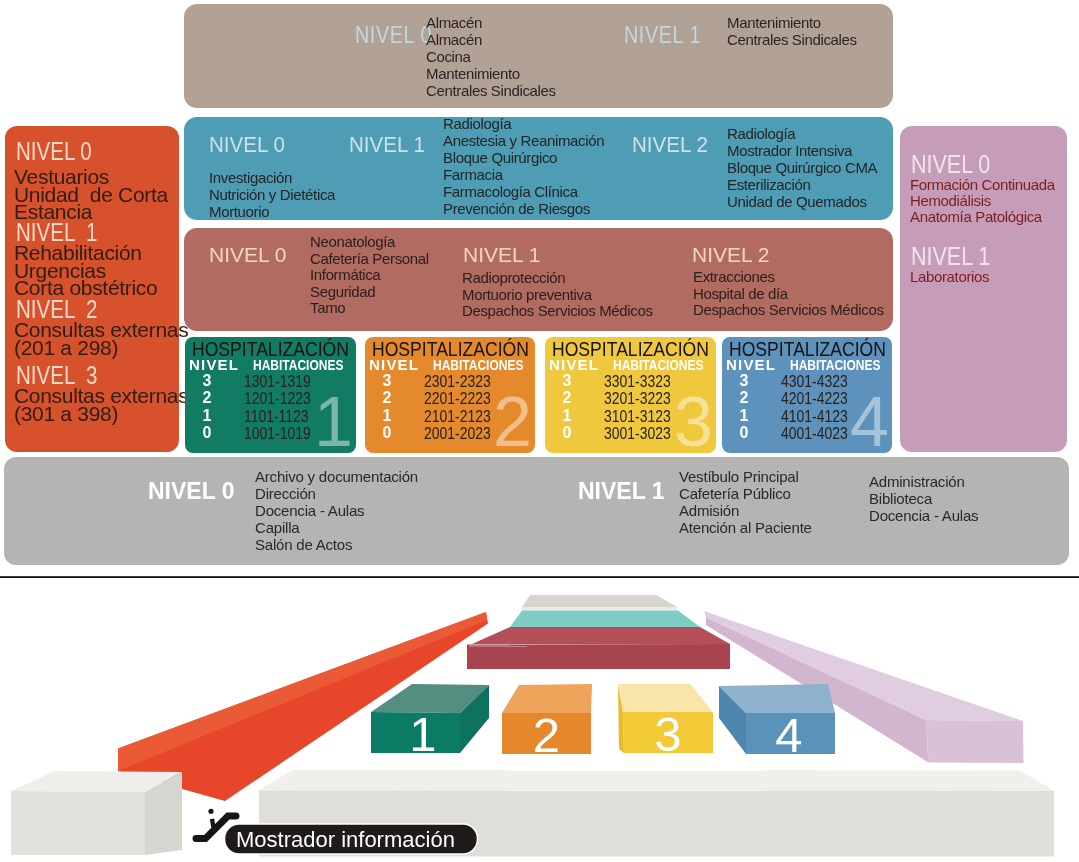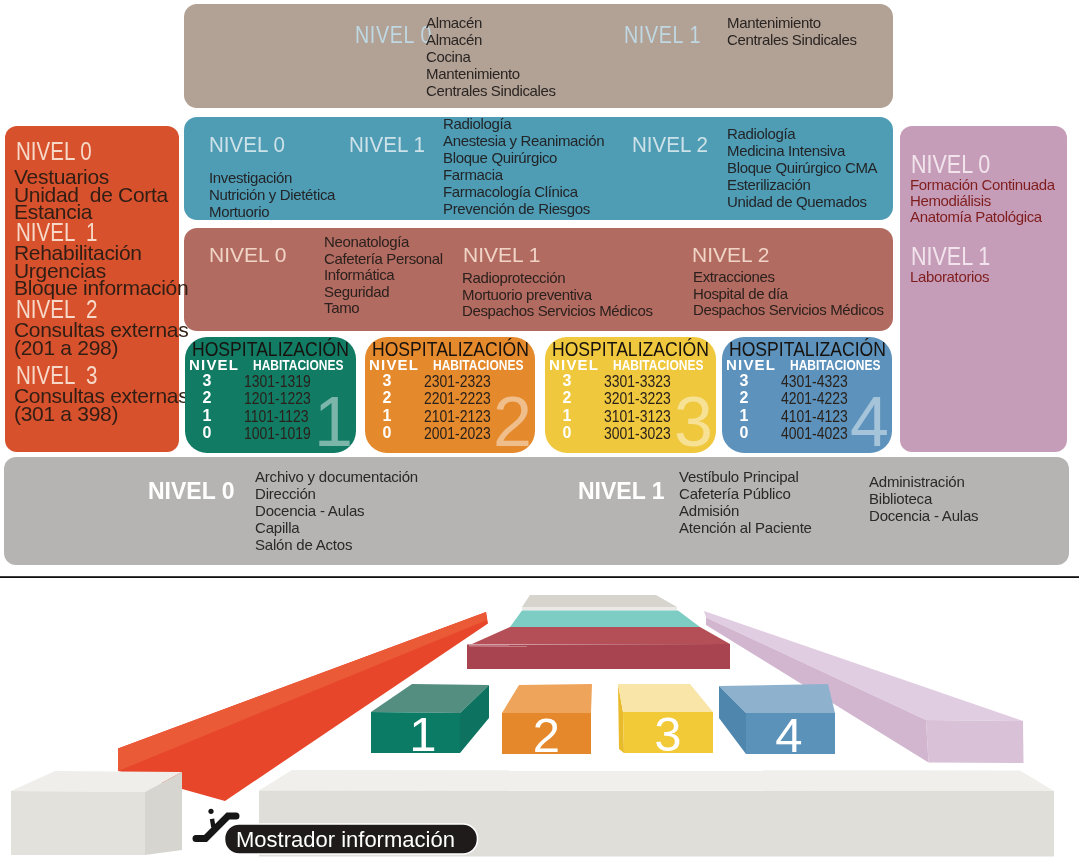--- a/index.html
+++ b/index.html
@@ -25,21 +25,21 @@
 
   
   #blk-blue .sec-title{font-size:22px;color:#cde2e8;transform:scaleX(.935);}
   #bl-t0{left:25px;top:17px;}  #bl-l0{left:25px;top:52px;}
   #bl-t1{left:165px;top:17px;} #bl-l1{left:259px;top:-2px;}
   #bl-t2{left:448px;top:17px;} #bl-l2{left:543px;top:8px;}
   #blk-blue .line{font-size:15px;letter-spacing:-.35px;line-height:17px;color:#222527;}
 
   
   #blk-maroon .sec-title{font-size:21px;color:#f0d4c6;}
-  #mr-t0{left:25px;top:16px;}  #mr-l0{left:140px;top:6px;}
+  #mr-t0{left:25px;top:16px;}  #mr-l0{left:126px;top:6px;}
   #mr-t1{left:279px;top:16px;} #mr-l1{left:278px;top:42px;}
   #mr-t2{left:508px;top:16px;} #mr-l2{left:509px;top:41px;}
   #blk-maroon .line{font-size:15px;letter-spacing:-.35px;line-height:16.6px;color:#2b201d;}
 
   
   #blk-red .sec-title{font-size:26px;color:#f6d9c8;transform:scaleX(.79);}
   #rd-t0{left:11px;top:12px;}  #rd-l0{left:9px;top:42px;}
   #rd-t1{left:11px;top:93px;}  #rd-l1{left:9px;top:118px;}
   #rd-t2{left:11px;top:170px;} #rd-l2{left:9px;top:195px;}
   #rd-t3{left:11px;top:236px;} #rd-l3{left:9px;top:261px;}
@@ -52,21 +52,21 @@
   #blk-pink .line{font-size:15px;letter-spacing:-.35px;line-height:16px;color:#7f1d1d;}
 
   
   #blk-gray .sec-title{font-size:23px;font-weight:bold;color:#ffffff;}
   #gy-t0{left:144px;top:23px;} #gy-l0{left:251px;top:11px;}
   #gy-t1{left:574px;top:23px;} #gy-l1{left:675px;top:11px;}
   #gy-l2{left:865px;top:16px;}
   #blk-gray .line{font-size:15px;letter-spacing:-.2px;line-height:17px;color:#2a2828;}
 
   
-  .hosp{position:absolute;top:337px;height:116px;border-radius:22px;overflow:hidden;}
+  .hosp{position:absolute;top:337px;height:116px;border-radius:8px;overflow:hidden;}
   #hosp-1{left:185px;width:171px;background:#117b64;}
   #hosp-2{left:365px;width:170px;background:#e4892c;}
   #hosp-3{left:545px;width:171px;background:#efc83e;}
   #hosp-4{left:722px;width:170px;background:#5c92bb;}
   .h-title{position:absolute;left:7px;top:0.5px;font-size:21px;line-height:1;color:#17120e;
            transform:scaleX(.837);transform-origin:0 0;white-space:pre;}
   .h-cols{position:absolute;left:0;top:20px;width:100%;height:16px;}
   .h-col1{position:absolute;left:4px;font-size:15px;font-weight:bold;letter-spacing:1.2px;color:#fff;line-height:1;}
   .h-col2{position:absolute;left:68px;font-size:15px;font-weight:bold;color:#fff;line-height:1;
           transform:scaleX(.8);transform-origin:0 0;white-space:pre;}
@@ -111,21 +111,21 @@
         <div class="line">Radiología</div>
         <div class="line">Anestesia y Reanimación</div>
         <div class="line">Bloque Quirúrgico</div>
         <div class="line">Farmacia</div>
         <div class="line">Farmacología Clínica</div>
         <div class="line">Prevención de Riesgos</div>
       </div>
     <div class="sec-title" id="bl-t2">NIVEL 2</div>
     <div class="list" id="bl-l2">
         <div class="line">Radiología</div>
-        <div class="line">Medicina Intensiva</div>
+        <div class="line">Mostrador Intensiva</div>
         <div class="line">Bloque Quirúrgico CMA</div>
         <div class="line">Esterilización</div>
         <div class="line">Unidad de Quemados</div>
       </div>
   </div>
 
   <div class="blk" id="blk-maroon">
     <div class="sec-title" id="mr-t0">NIVEL 0</div>
     <div class="list" id="mr-l0">
         <div class="line">Neonatología</div>
@@ -152,21 +152,21 @@
     <div class="sec-title" id="rd-t0">NIVEL 0</div>
     <div class="list" id="rd-l0">
         <div class="line">Vestuarios</div>
         <div class="line">Unidad  de Corta</div>
         <div class="line">Estancia</div>
       </div>
     <div class="sec-title" id="rd-t1">NIVEL  1</div>
     <div class="list" id="rd-l1">
         <div class="line">Rehabilitación</div>
         <div class="line">Urgencias</div>
-        <div class="line">Bloque información</div>
+        <div class="line">Corta obstétrico</div>
       </div>
     <div class="sec-title" id="rd-t2">NIVEL  2</div>
     <div class="list" id="rd-l2">
         <div class="line">Consultas externas</div>
         <div class="line">(201 a 298)</div>
       </div>
     <div class="sec-title" id="rd-t3">NIVEL  3</div>
     <div class="list" id="rd-l3">
         <div class="line">Consultas externas</div>
         <div class="line">(301 a 398)</div>

